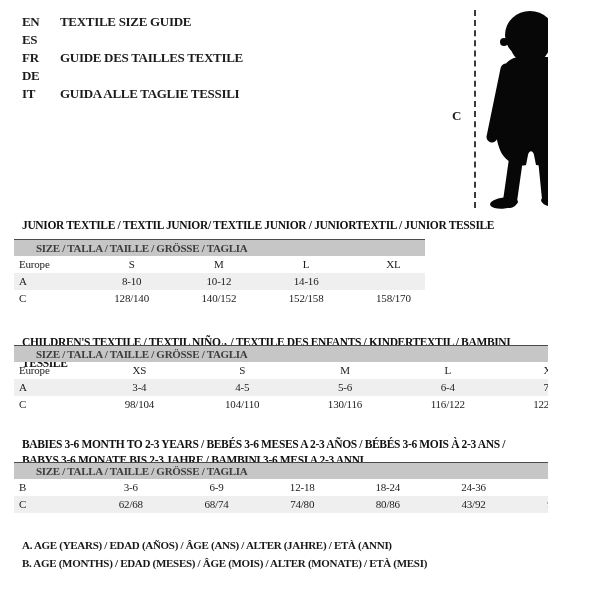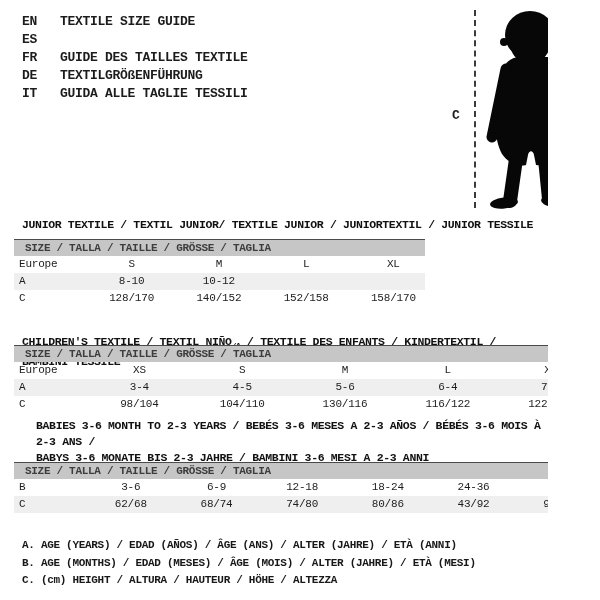--- a/index.html
+++ b/index.html
@@ -1,35 +1,35 @@
 <!DOCTYPE html>
 <html><head>
 <meta charset="utf-8">
 <style>
   html,body{margin:0;padding:0;background:#fff;}
   .page{
     position:relative;width:548px;height:600px;background:#ffffff;overflow:hidden;
-    font-family:Liberation Mono, monospace;color:#1c1c1c;
+    font-family:Liberation Serif, serif;color:#1c1c1c;
   }
   
   .lang-block{position:absolute;left:22px;top:13px;}
   .lang-row{display:flex;line-height:18px;font-size:13px;font-weight:700;letter-spacing:-0.3px;}
   .lang-code{width:38px;}
   
   .figure{position:absolute;left:440px;top:8px;width:150px;height:205px;}
   .height-line{position:absolute;left:34px;top:2px;height:198px;width:0;border-left:2.5px dashed #3a3a3a;}
   .figure-label{position:absolute;left:12px;top:100px;font-size:13px;font-weight:700;}
   .silhouette{position:absolute;left:42px;top:0px;}
   
   .sec-title{position:absolute;left:22px;font-size:11.5px;font-weight:700;letter-spacing:-0.35px;line-height:16px;color:#111;}
   
   .tbl{position:absolute;left:14px;}
   .tbl-hdr{
     height:16px;line-height:16px;background:#c5c6c5;border-top:1.5px solid #4a4a4a;
-    padding-left:11px;font-size:11px;font-weight:700;letter-spacing:-0.3px;color:#3d3d3d;
+    padding-left:22px;font-size:11px;font-weight:700;letter-spacing:-0.3px;color:#3d3d3d;
   }
   .trow{display:grid;height:17px;line-height:17px;font-size:11px;letter-spacing:-0.2px;gap:24px;}
   .t1 .trow{grid-template-columns:62px repeat(4,1fr);}
   .t2 .trow{grid-template-columns:62px repeat(5,1fr);}
   .t3 .trow{grid-template-columns:62px repeat(6,1fr);}
   .t1{width:411px;}
   .t2,.t3{width:576px;}
   .lab{padding-left:5px;text-align:left;}
   .val{text-align:center;}
   .shade{background:#efefef;}
@@ -50,21 +50,20 @@
     </div>
     <div class="lang-row">
       <span class="lang-code">ES</span>
     </div>
     <div class="lang-row">
       <span class="lang-code">FR</span>
       <span class="lang-label">GUIDE DES TAILLES TEXTILE</span>
     </div>
     <div class="lang-row">
       <span class="lang-code">DE</span>
-      <span class="lang-label">TEXTILGRÖßENFÜHRUNG</span>
     </div>
     <div class="lang-row">
       <span class="lang-code">IT</span>
       <span class="lang-label">GUIDA ALLE TAGLIE TESSILI</span>
     </div>
   </div>
 
   <div class="figure">
     <div class="height-line"></div>
     <div class="figure-label">C</div>
@@ -93,24 +92,25 @@
       <div class="lab">Europe</div>
       <div class="val">S</div>
       <div class="val">M</div>
       <div class="val">L</div>
       <div class="val">XL</div>
     </div>
     <div class="trow shade">
       <div class="lab">A</div>
       <div class="val">8-10</div>
       <div class="val">10-12</div>
+      <div class="val">14-16</div>
     </div>
     <div class="trow">
       <div class="lab">C</div>
-      <div class="val">128/170</div>
+      <div class="val">128/140</div>
       <div class="val">140/152</div>
       <div class="val">152/158</div>
       <div class="val">158/170</div>
     </div>
   </div>
 
   <div class="sec-title" style="top:334px;"><span>CHILDREN'S TEXTILE / TEXTIL NIÑO</span><sub class="tsub">/A</sub><span> / TEXTILE DES ENFANTS / KINDERTEXTIL / BAMBINI TESSILE</span></div>
   <div class="tbl t2" style="top:345px;">
     <div class="tbl-hdr">SIZE / TALLA / TAILLE / GRÖSSE / TAGLIA</div>
     <div class="trow">
@@ -132,21 +132,21 @@
     <div class="trow">
       <div class="lab">C</div>
       <div class="val">98/104</div>
       <div class="val">104/110</div>
       <div class="val">130/116</div>
       <div class="val">116/122</div>
       <div class="val">122/128</div>
     </div>
   </div>
 
-  <div class="sec-title" style="top:418px;margin-left:14px;">
+  <div class="sec-title" style="top:436px;">
     <div>BABIES 3-6 MONTH TO 2-3 YEARS / BEBÉS 3-6 MESES A 2-3 AÑOS / BÉBÉS 3-6 MOIS À 2-3 ANS /</div>
     <div>BABYS 3-6 MONATE BIS 2-3 JAHRE / BAMBINI 3-6 MESI A 2-3 ANNI</div>
   </div>
   <div class="tbl t3" style="top:462px;">
     <div class="tbl-hdr">SIZE / TALLA / TAILLE / GRÖSSE / TAGLIA</div>
     <div class="trow">
       <div class="lab">B</div>
       <div class="val">3-6</div>
       <div class="val">6-9</div>
       <div class="val">12-18</div>
@@ -159,17 +159,16 @@
       <div class="val">68/74</div>
       <div class="val">74/80</div>
       <div class="val">80/86</div>
       <div class="val">43/92</div>
       <div class="val">92/98</div>
     </div>
   </div>
 
   <div class="legend">
     <div class="legend-row">A. AGE (YEARS) / EDAD (AÑOS) / ÂGE (ANS) / ALTER (JAHRE) / ETÀ (ANNI)</div>
-    <div class="legend-row">B. AGE (MONTHS) / EDAD (MESES) / ÂGE (MOIS) / ALTER (JAHRE) / ETÀ (MESI)</div>
-    <div class="legend-row">C. (cm) HEIGHT / ALTURA / HAUTEUR / HÖHE / ALTEZZA</div>
+    <div class="legend-row">B. AGE (MONTHS) / EDAD (MESES) / ÂGE (MOIS) / ALTER (MONATE) / ETÀ (MESI)</div>
   </div>
 
 </div>
 
 </body></html>

